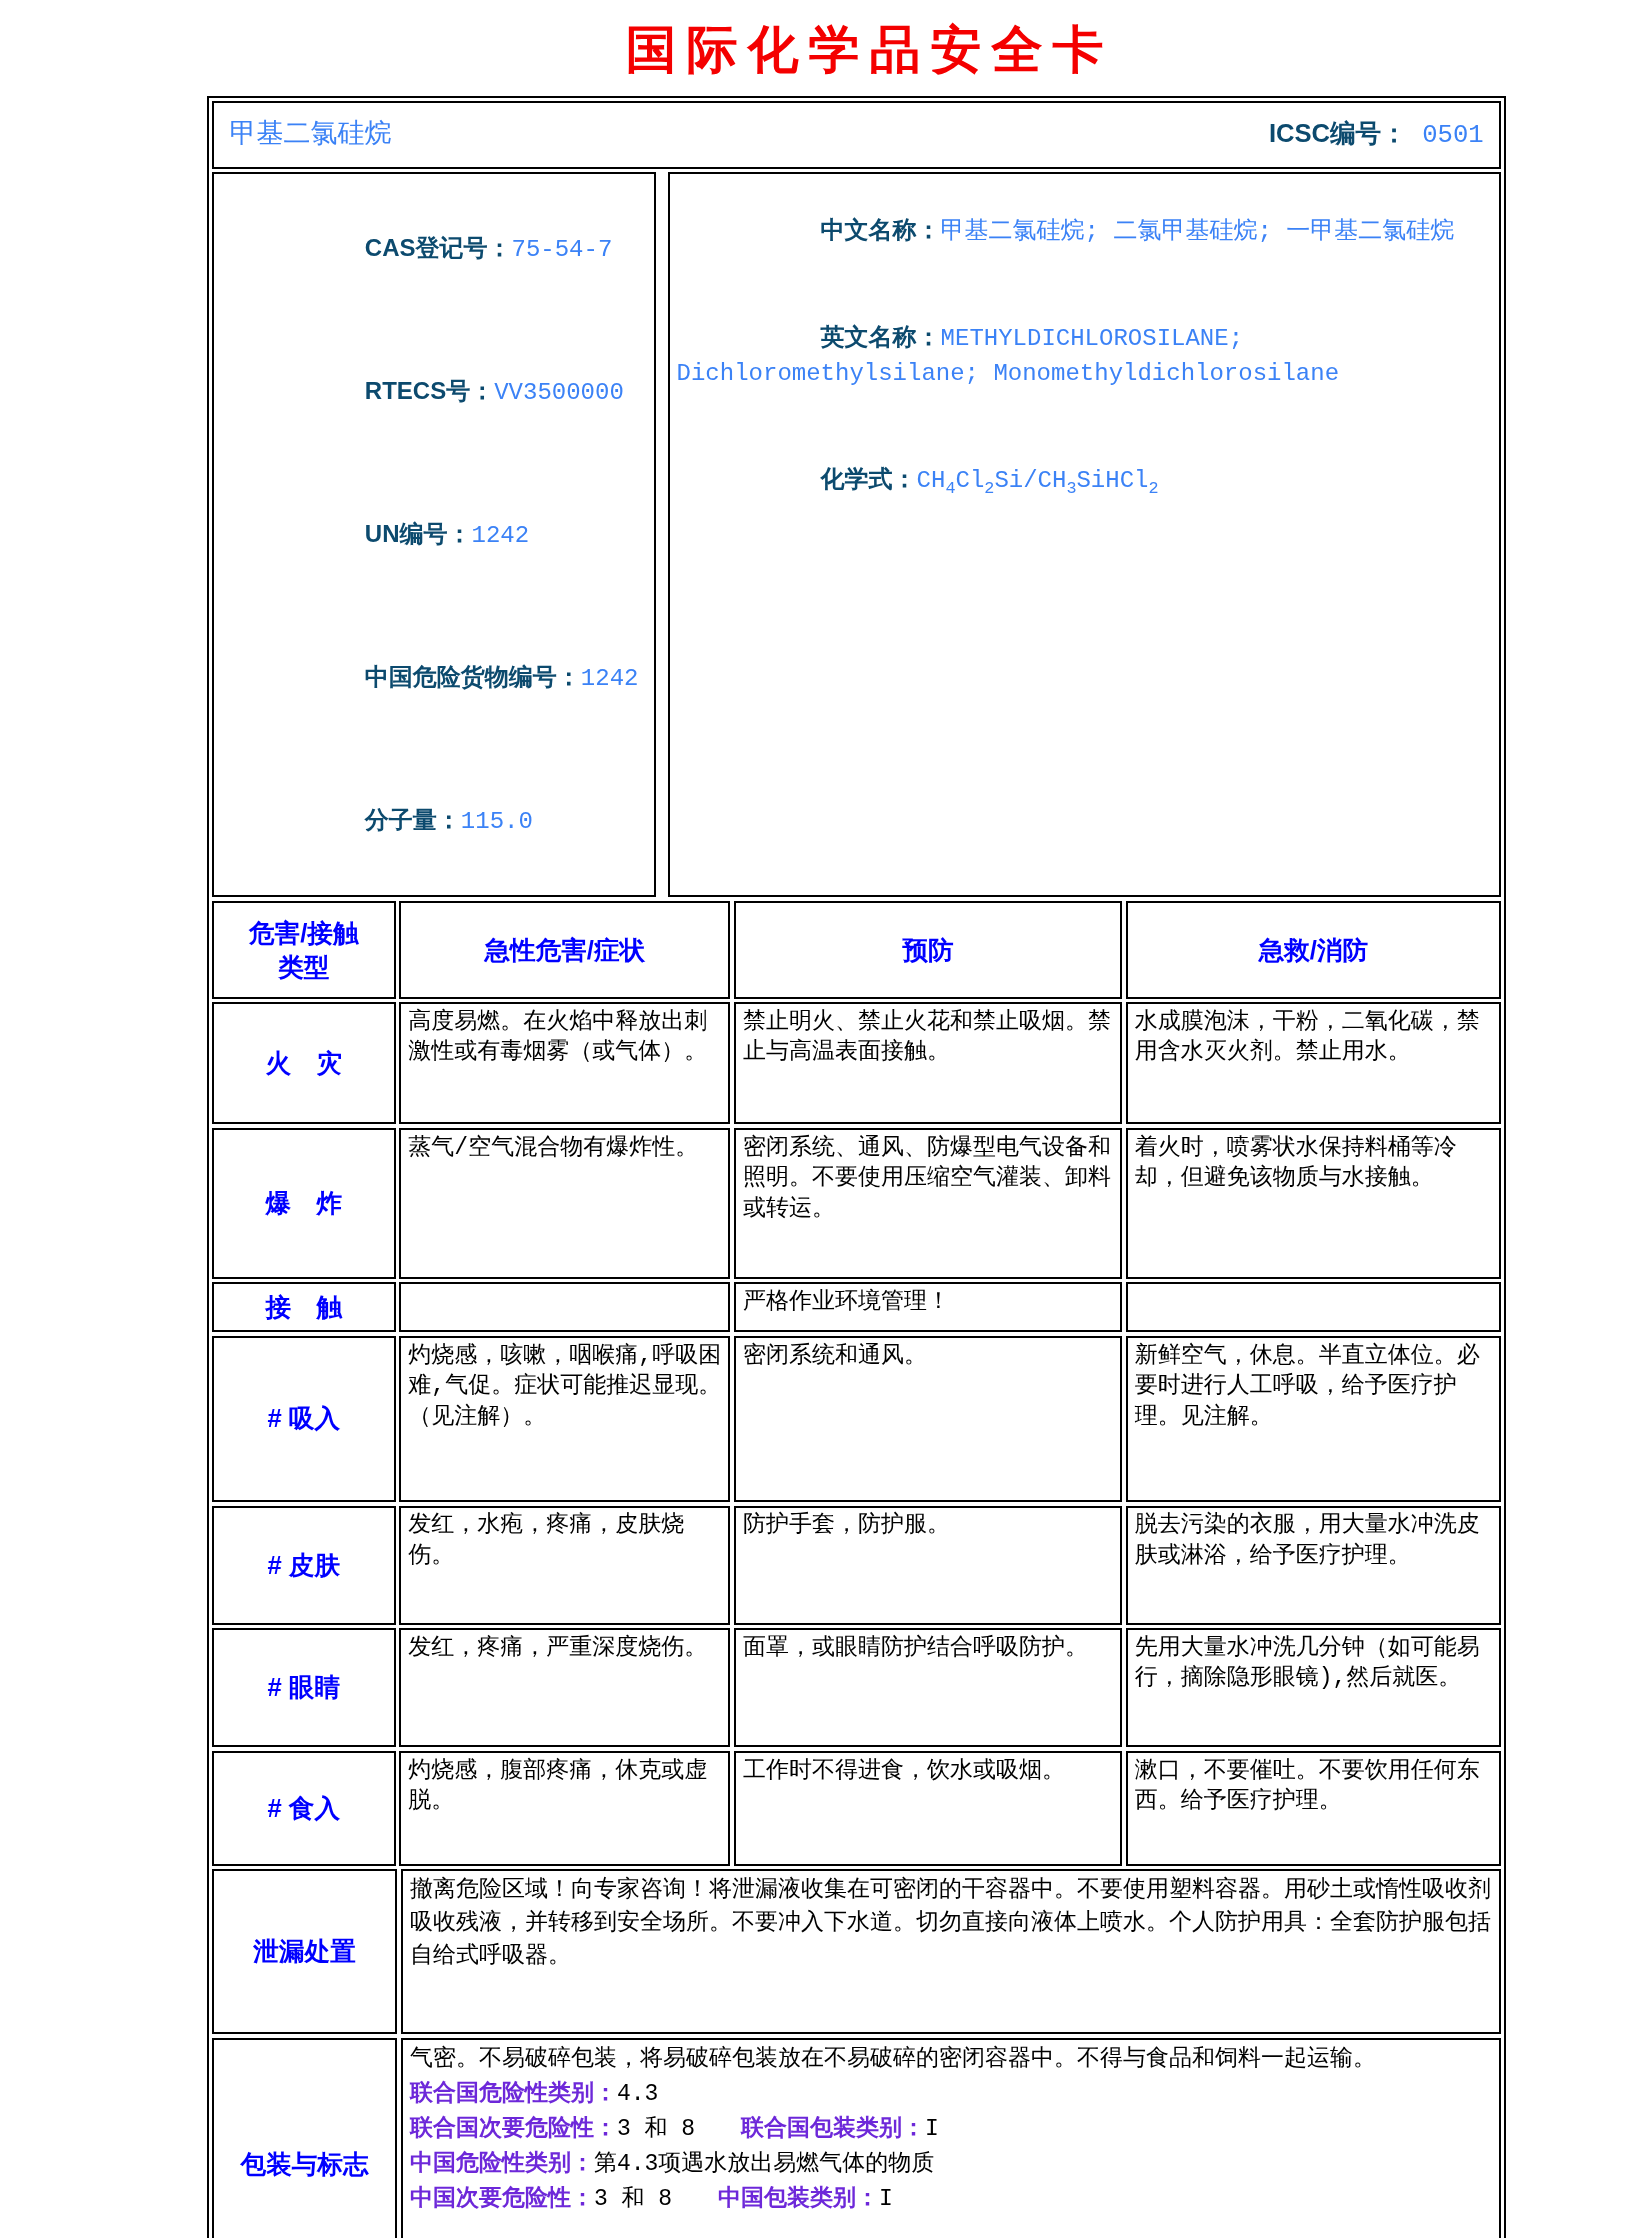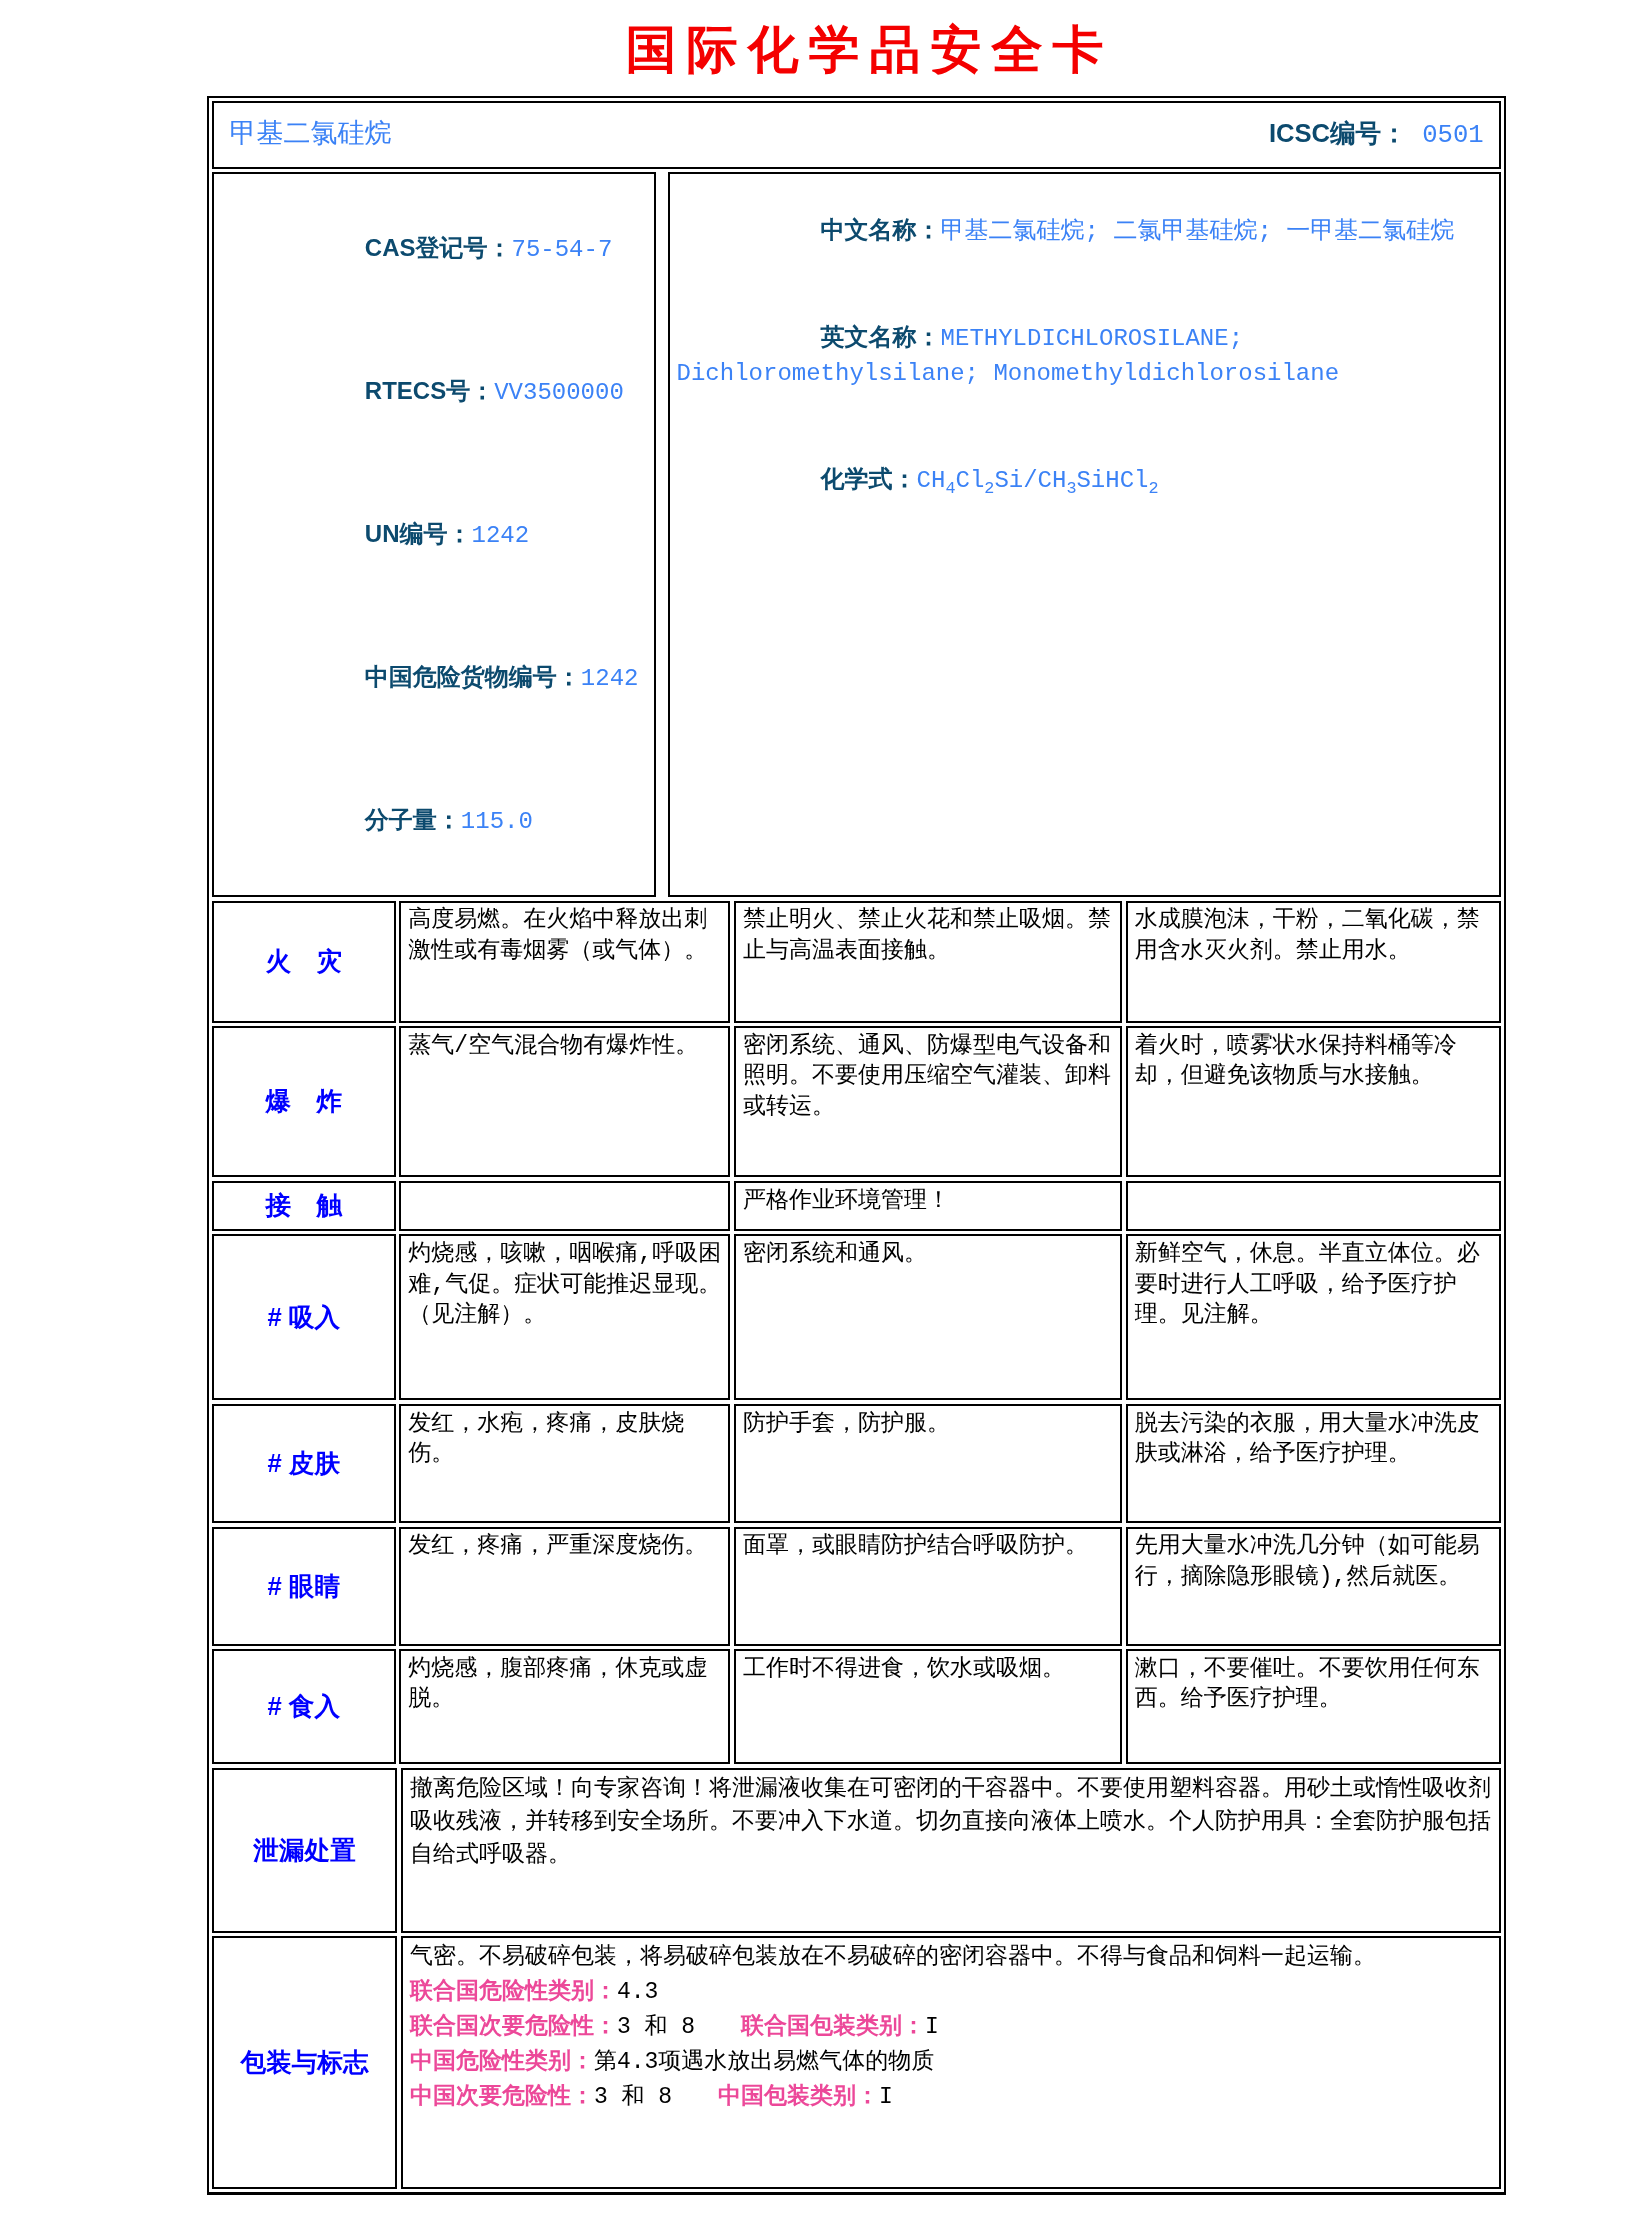--- a/index.html
+++ b/index.html
@@ -32,21 +32,21 @@
   .flow .blue{font-size:24px;}
   .hdr-cell{display:flex;align-items:center;justify-content:center;text-align:center;
             font-size:25.6px;line-height:34px;color:#0000ff;
             font-family:"Liberation Sans","DejaVu Sans",sans-serif;font-weight:bold;white-space:pre-line;}
   .label-cell{display:flex;align-items:center;justify-content:center;text-align:center;
               font-size:25.6px;line-height:33px;color:#0000ff;
               font-family:"Liberation Sans","DejaVu Sans",sans-serif;font-weight:bold;}
   .body-cell{white-space:pre-wrap;}
   .section-cell{white-space:pre-wrap;font-size:23px;line-height:33px;}
   .section-cell .tline{min-height:33px;}
-  .seg-label{color:#ec4899;font-family:"Liberation Sans","DejaVu Sans",sans-serif;font-weight:bold;}
+  .seg-label{color:#6d28d9;font-family:"Liberation Sans","DejaVu Sans",sans-serif;font-weight:bold;}
   .seg-value{color:#000000;}
   sub{font-size:70%;line-height:0;}
   
   .r-fire{min-height:122px;}  .r-expl{min-height:151px;} .r-cont{min-height:50px;}
   .r-inh{min-height:166px;}   .r-skin{min-height:119px;} .r-eye{min-height:119px;}
   .r-ing{min-height:115px;}   .r-spill{min-height:165px;}.r-pack{min-height:253px;}
 </style>
 </head>
 <body>
 
@@ -90,20 +90,27 @@
         </div>
         <div class="flow">
           <span class="blue">英文名称：</span><span class="black">METHYLDICHLOROSILANE; Dichloromethylsilane; Monomethyldichlorosilane</span>
         </div>
         <div class="flow">
           <span class="blue">化学式：</span><span class="black"><span>CH</span><sub>4</sub><span>Cl</span><sub>2</sub><span>Si/CH</span><sub>3</sub><span>SiHCl</span><sub>2</sub></span>
         </div>
       </div>
     </div>
 
+    <div class="row grid4 row-hdr">
+      <div class="cell hdr-cell">危害/接触
+类型</div>
+      <div class="cell hdr-cell">急性危害/症状</div>
+      <div class="cell hdr-cell">预防</div>
+      <div class="cell hdr-cell">急救/消防</div>
+    </div>
 
     <div class="row grid4 r-fire">
       <div class="cell label-cell">火　灾</div>
       <div class="cell body-cell">高度易燃。在火焰中释放出刺激性或有毒烟雾（或气体）。</div>
       <div class="cell body-cell">禁止明火、禁止火花和禁止吸烟。禁止与高温表面接触。</div>
       <div class="cell body-cell">水成膜泡沫，干粉，二氧化碳，禁用含水灭火剂。禁止用水。</div>
     </div>
 
     <div class="row grid4 r-expl">
       <div class="cell label-cell">爆　炸</div>

